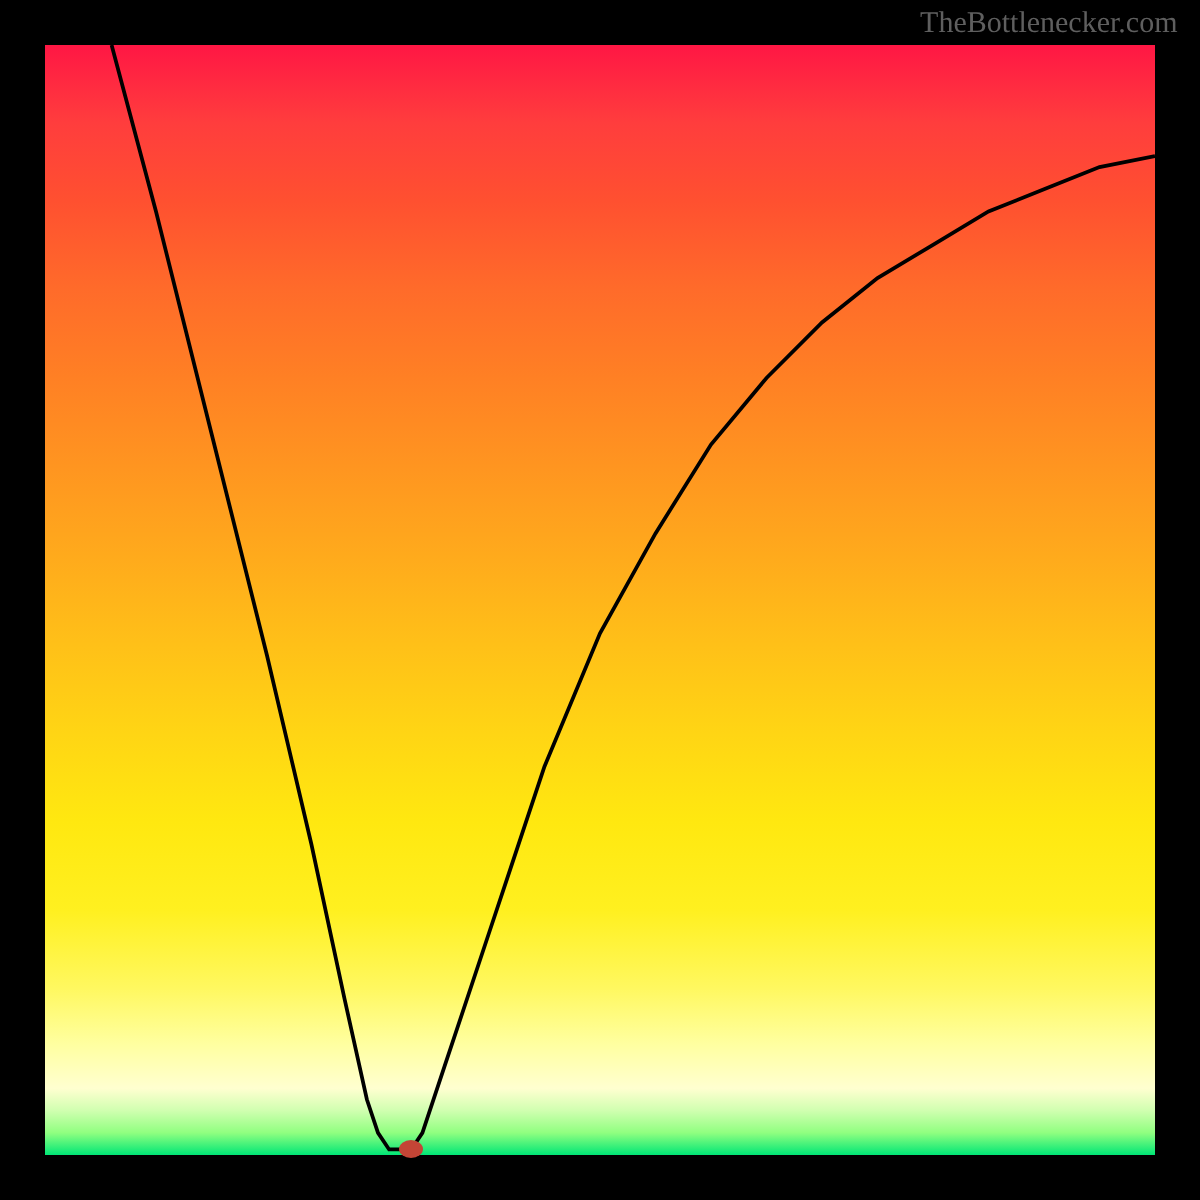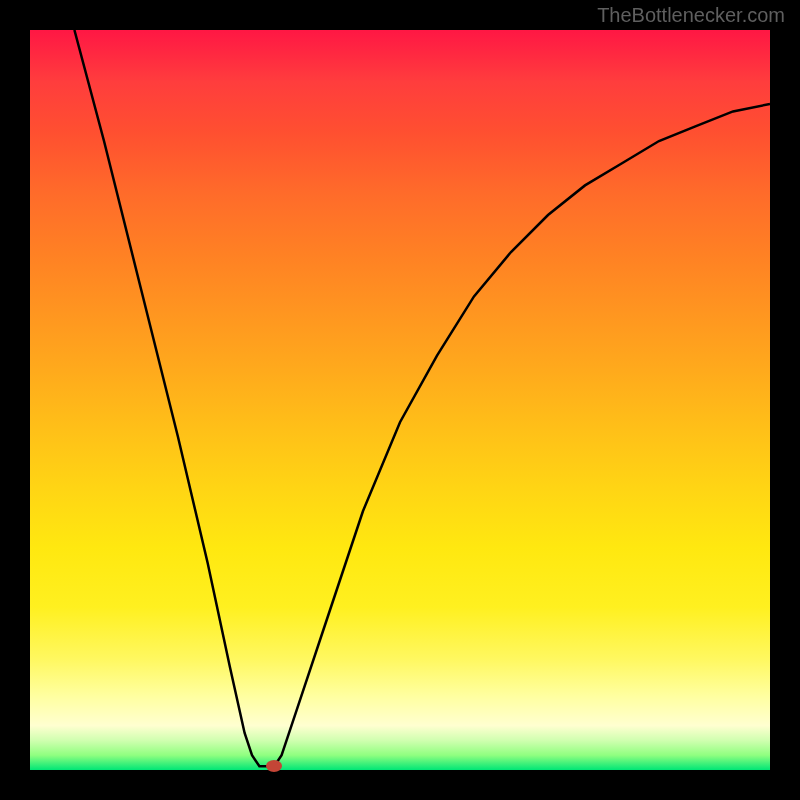--- a/index.html
+++ b/index.html
@@ -15,20 +15,21 @@
       font-family: Arial, sans-serif;
     }
     .attribution {
       position: absolute;
       top: 4px;
       right: 15px;
       color: #5f5f5f;
       font-size: 20px;
       font-weight: normal;
       z-index: 10;
+      font-family: Liberation Serif, serif;
     }
     .chart-area {
       position: absolute;
       top: 30px;
       left: 30px;
       width: 740px;
       height: 740px;
       background: linear-gradient(to bottom,
         #ff1744 0%,
         #ff3d3d 7%,

